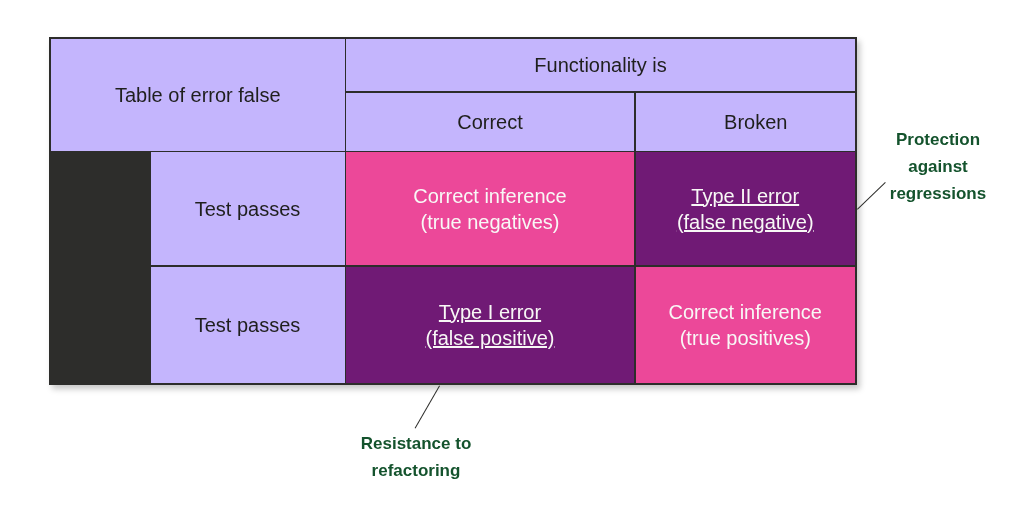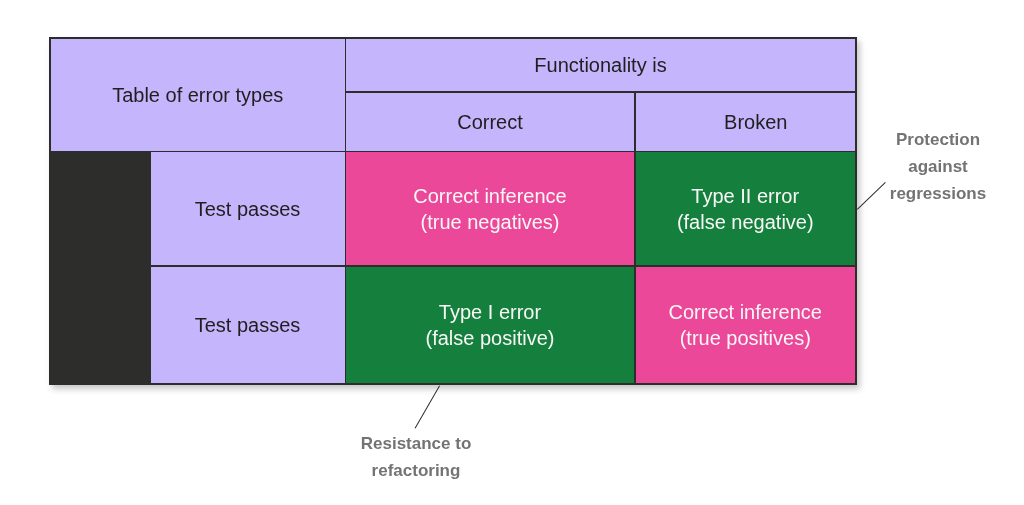--- a/index.html
+++ b/index.html
@@ -31,62 +31,62 @@
     display: flex;
     align-items: center;
     justify-content: center;
     text-align: center;
     white-space: pre-line;
     font-size: 20px;
     line-height: 26px;
   }
   .cell.light { background: #c4b5fd; color: #1f1f1d; }
   .cell.gray  { background: #ec4899; color: #f8f8f6; }
-  .cell.dark  { background: #15803d; color: #f8f8f6; }
+  .cell.dark  { background: #701a75; color: #f8f8f6; text-decoration: underline; }
 
   .c-corner      { grid-column: 1 / 3; grid-row: 1 / 3; }
   .c-funcgroup   { grid-column: 3 / 5; grid-row: 1; }
   .c-correct     { grid-column: 3; grid-row: 2; }
   .c-broken      { grid-column: 4; grid-row: 2; padding-left: 21px; }
   .c-testresult  { grid-column: 1; grid-row: 3 / 5; }
   .c-passes      { grid-column: 2; grid-row: 3; }
   .c-trueneg     { grid-column: 3; grid-row: 3; }
   .c-type2       { grid-column: 4; grid-row: 3; }
   .c-fails       { grid-column: 2; grid-row: 4; }
   .c-type1       { grid-column: 3; grid-row: 4; }
   .c-truepos     { grid-column: 4; grid-row: 4; }
 
   .annotation {
     position: absolute;
     font-weight: 700;
     font-size: 17px;
     line-height: 27px;
     text-align: center;
     white-space: pre-line;
-    color: #737373;
+    color: #14532d;
   }
   .ann-protection { left: 868px; top: 126px; width: 140px; }
   .ann-resistance { left: 336px; top: 430px; width: 160px; }
 
   .leader-line {
     position: absolute;
     height: 0;
     border-top: 1.5px solid #2d2d2b;
     transform-origin: 0 0;
   }
   .line-protection { left: 857px; top: 209px; width: 39px; transform: rotate(-44deg); }
   .line-resistance { left: 440px; top: 386px; width: 49px; transform: rotate(120deg); }
 </style>
 </head>
 <body>
 
 <div class="canvas">
 
   <div class="error-table">
-    <div class="cell light c-corner">Table of error types</div>
+    <div class="cell light c-corner">Table of error false</div>
 
     <div class="cell light c-funcgroup">Functionality is</div>
 
     <div class="cell light c-correct">Correct</div>
 
     <div class="cell light c-broken">Broken</div>
 
 
     <div class="cell light c-passes">Test passes</div>
 

